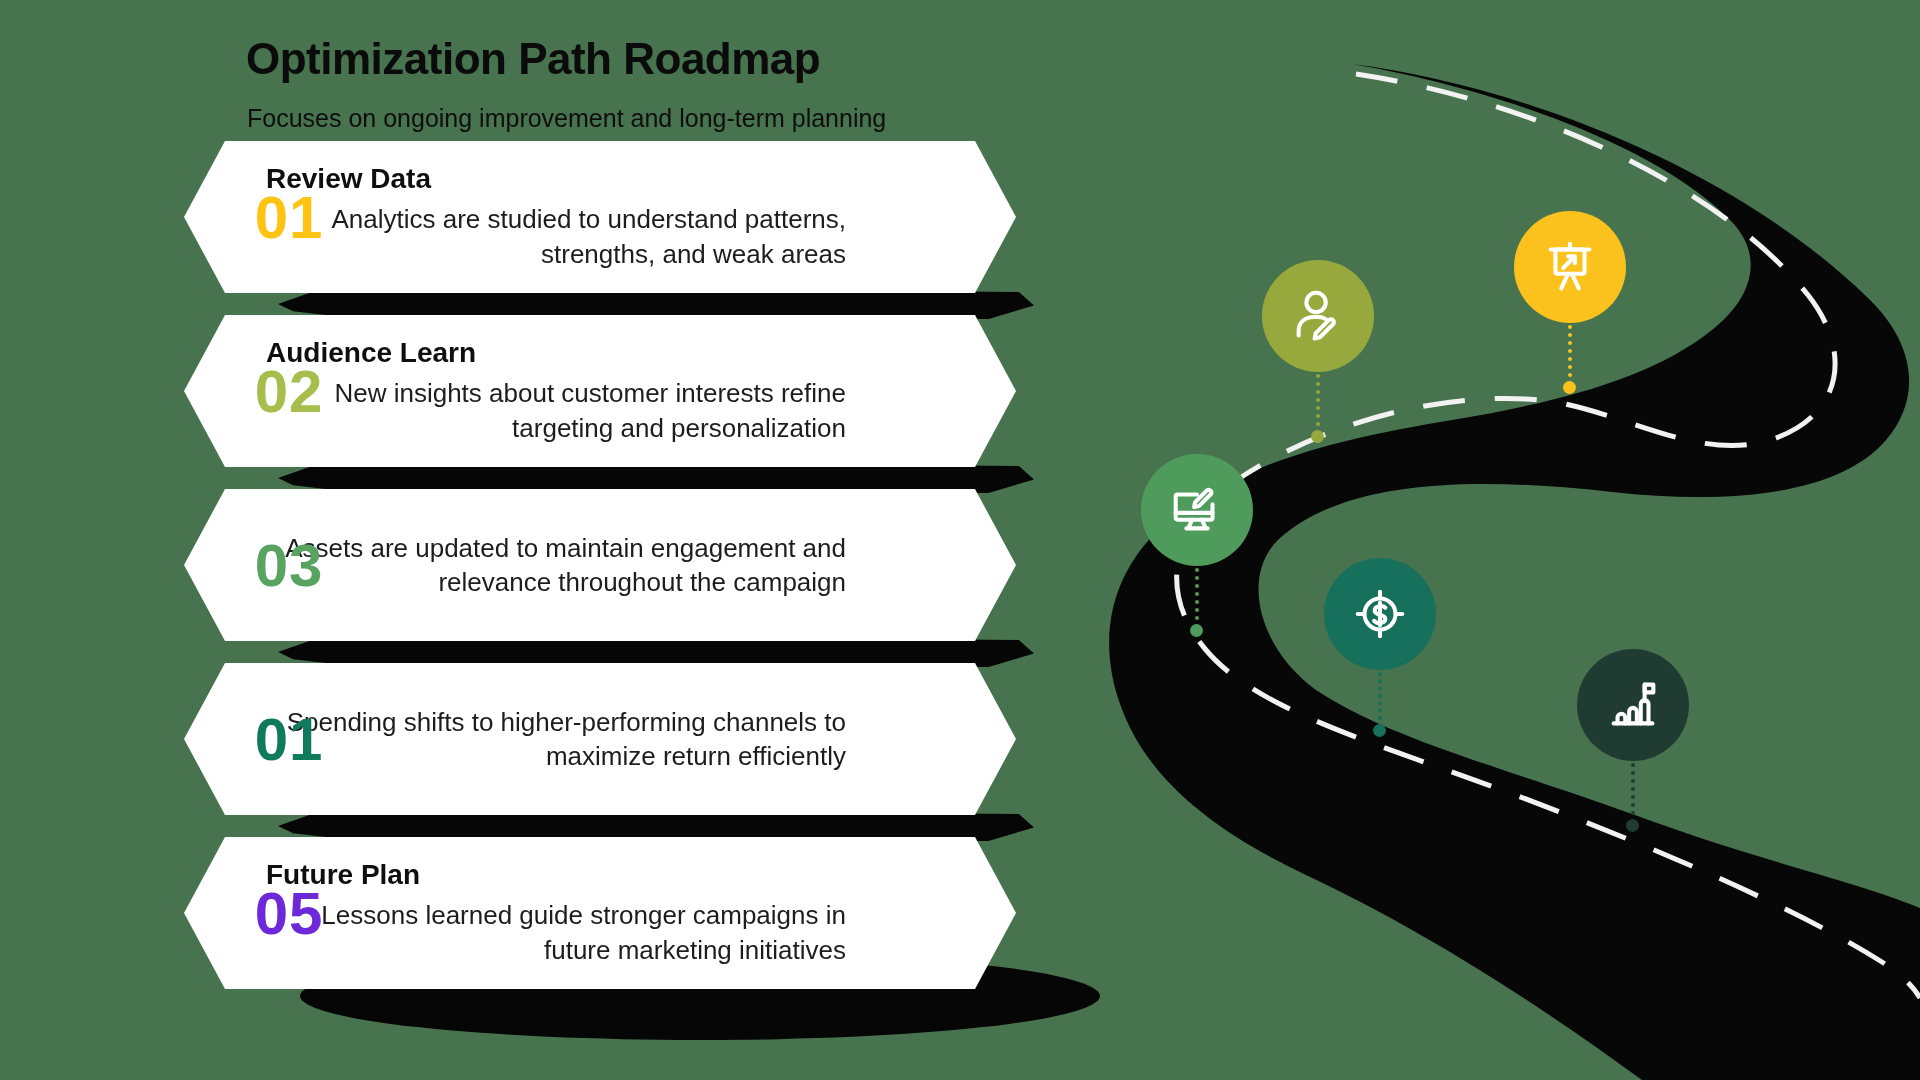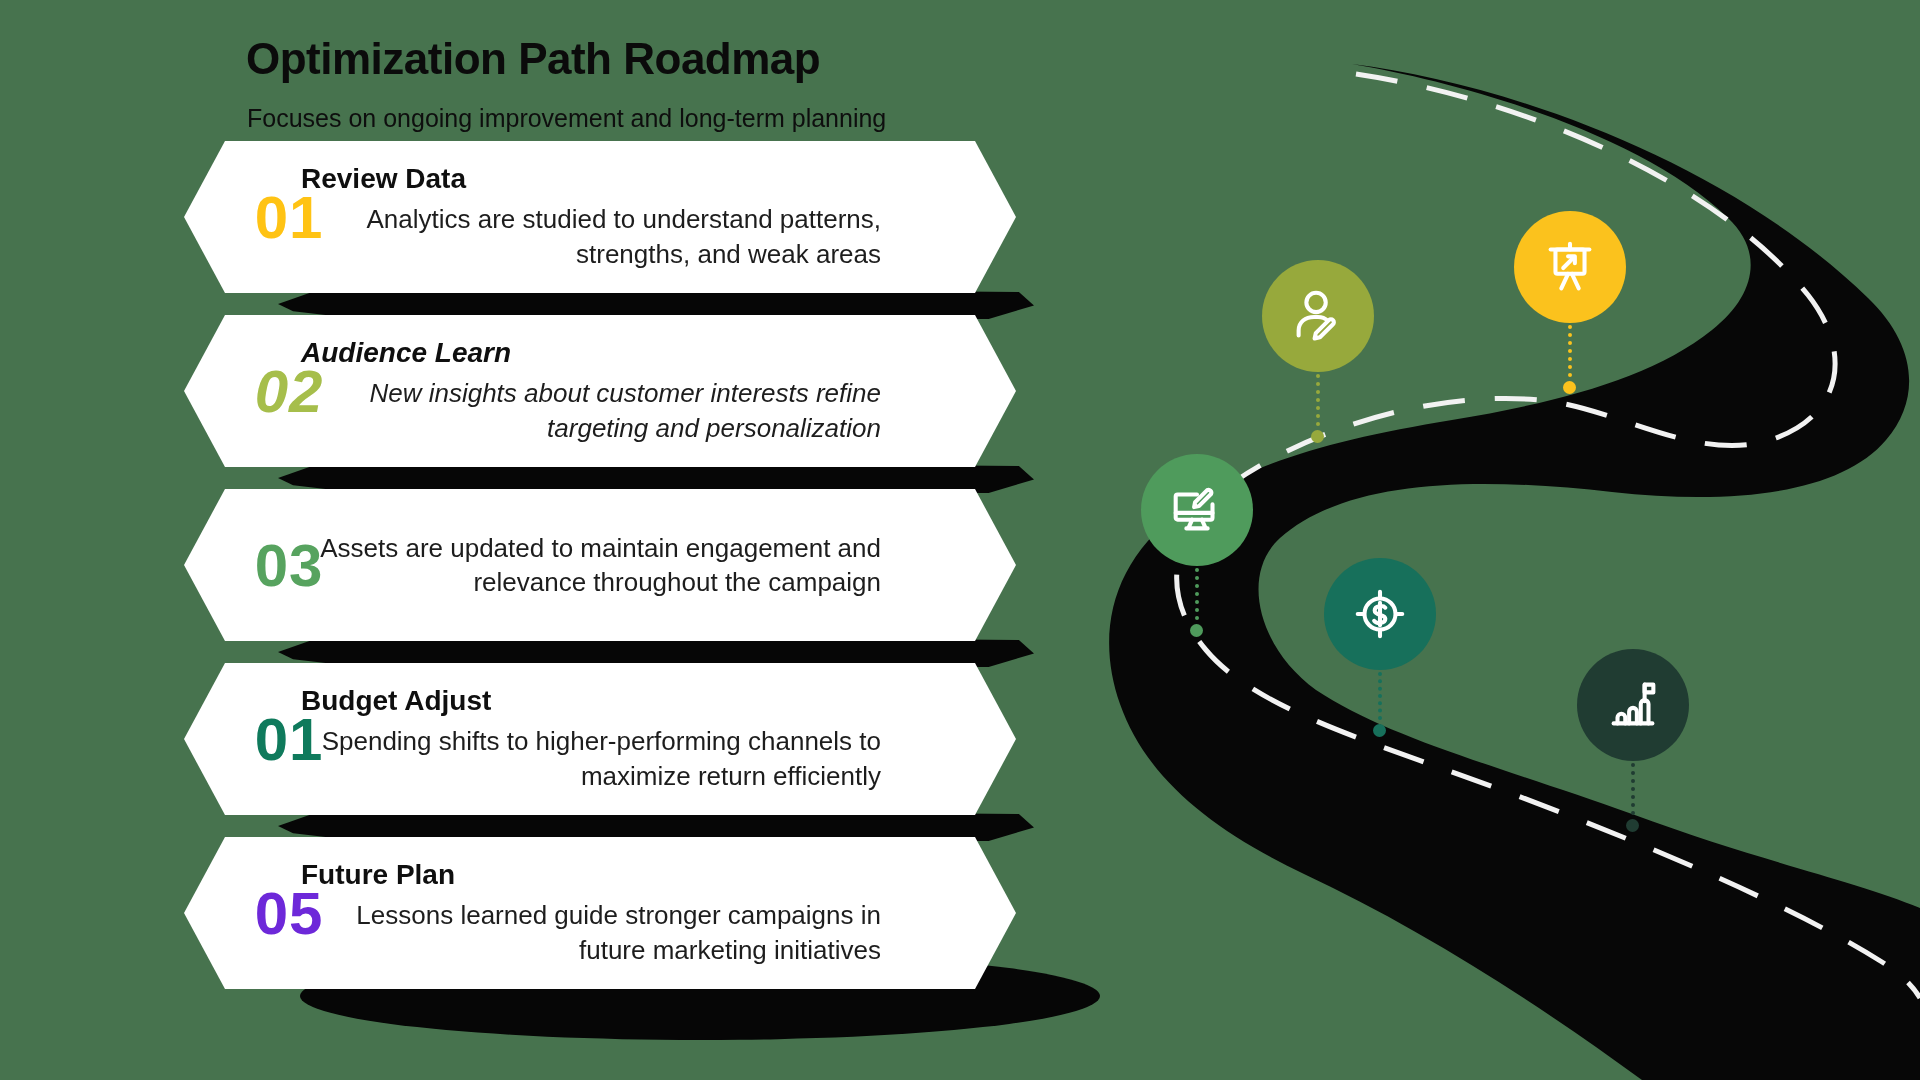--- a/index.html
+++ b/index.html
@@ -23,21 +23,21 @@
   .card{
     position:absolute;left:184px;width:832px;height:152px;background:#ffffff;
     clip-path:polygon(0 50%,41px 0,calc(100% - 41px) 0,100% 50%,calc(100% - 41px) 100%,41px 100%);
     display:flex;flex-direction:column;justify-content:center;z-index:3;
   }
   .card-number{
     position:absolute;left:44px;top:0;bottom:0;width:122px;
     display:flex;align-items:center;justify-content:center;
     font-size:60px;font-weight:800;letter-spacing:1px;
   }
-  .card-text{margin-left:117px;width:580px;}
+  .card-text{margin-left:82px;width:580px;}
   .card-title{font-size:28px;font-weight:700;color:#0f0f0f;margin-bottom:7px;}
   .card-desc{font-size:26px;font-weight:400;color:#1d1d1d;line-height:1.32;text-align:right;}
   
   .gap-shadow{
     position:absolute;left:278px;width:756px;height:30px;background:#060606;z-index:2;
     clip-path:polygon(0 50%,5% 6%,55% 0,98% 10%,100% 55%,94% 100%,8% 92%,2% 74%);
   }
   .bottom-shadow{
     position:absolute;left:300px;top:952px;width:800px;height:88px;background:#060606;
     border-radius:50%;z-index:2;
@@ -94,37 +94,36 @@
   <div class="gap-shadow" style="top:811px;"></div>
   <div class="bottom-shadow"></div>
 
   <div class="card" style="top:141px;">
     <div class="card-number" style="color: rgb(255, 195, 20);">01</div>
     <div class="card-text">
       <div class="card-title">Review Data</div>
       <div class="card-desc">Analytics are studied to understand patterns, strengths, and weak areas</div>
     </div>
   </div>
-  <div class="card" style="top:315px;font-style:italic;">
+  <div class="card" style="top:315px;">
     <div class="card-number" style="color: rgb(166, 190, 75);">02</div>
     <div class="card-text">
       <div class="card-title">Audience Learn</div>
       <div class="card-desc">New insights about customer interests refine targeting and personalization</div>
     </div>
   </div>
   <div class="card" style="top:489px;">
     <div class="card-number" style="color: rgb(87, 163, 95);">03</div>
     <div class="card-text">
       <div class="card-desc">Assets are updated to maintain engagement and relevance throughout the campaign</div>
     </div>
   </div>
   <div class="card" style="top:663px;">
     <div class="card-number" style="color: rgb(15, 122, 92);">01</div>
     <div class="card-text">
-      <div class="card-title">Budget Adjust</div>
       <div class="card-desc">Spending shifts to higher-performing channels to maximize return efficiently</div>
     </div>
   </div>
   <div class="card" style="top:837px;">
     <div class="card-number" style="color: #6d28d9;">05</div>
     <div class="card-text">
       <div class="card-title">Future Plan</div>
       <div class="card-desc">Lessons learned guide stronger campaigns in future marketing initiatives</div>
     </div>
   </div>

